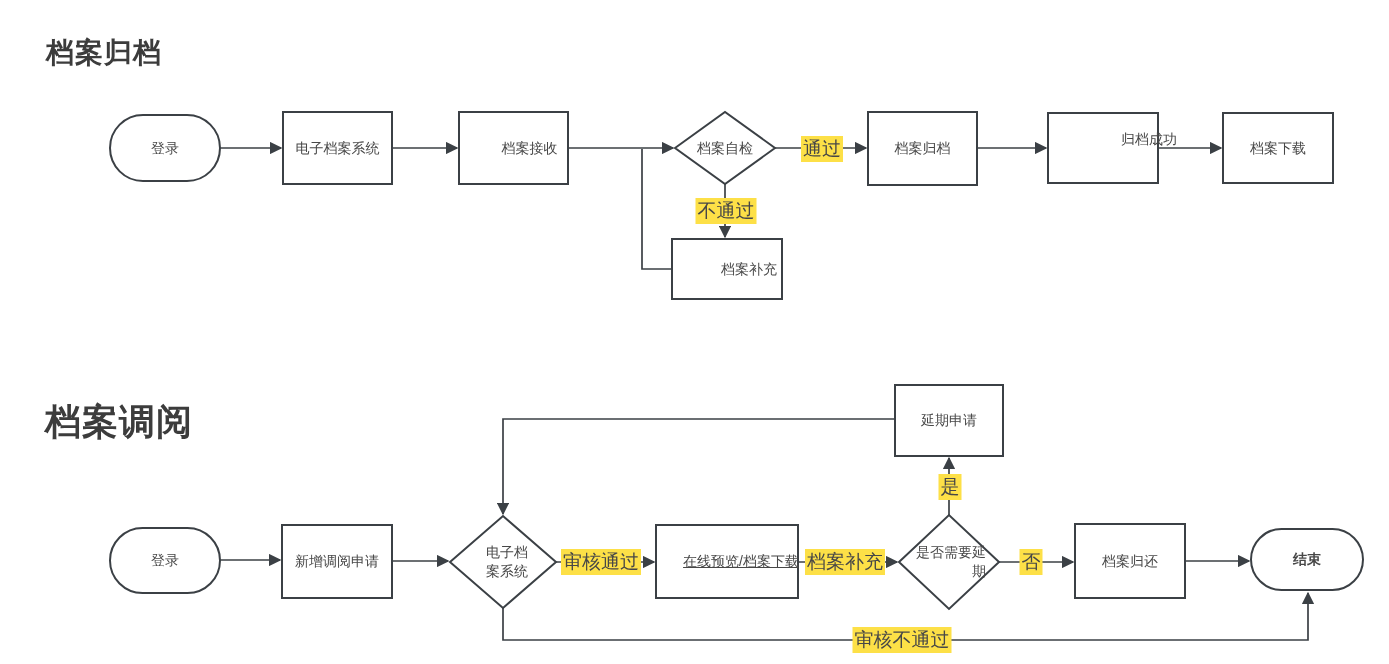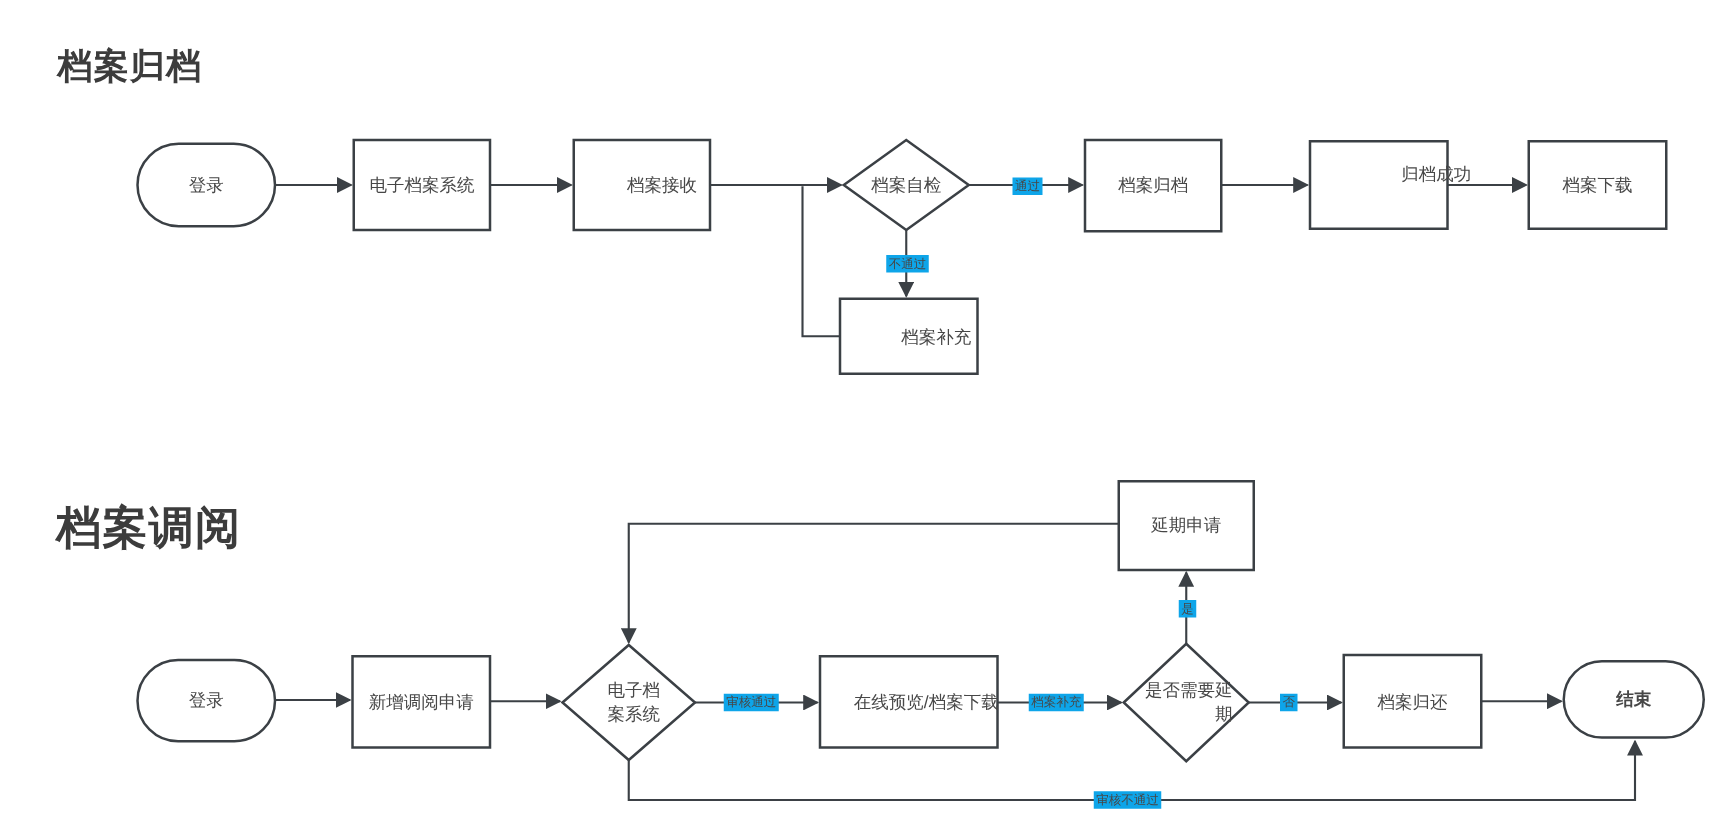--- a/index.html
+++ b/index.html
@@ -27,23 +27,23 @@
     align-items: center;
     justify-content: center;
     text-align: right;
     font-size: 14px;
     line-height: 19px;
     color: #474747;
   }
   .edge-label {
     position: absolute;
     transform: translate(-50%, -50%);
-    background: #0ea5e9;
+    background: #fde047;
     padding: 0 2px;
-    font-size: 10px;
+    font-size: 19px;
     color: #474747;
     white-space: nowrap;
   }
 </style>
 </head>
 <body>
 
 <div class="canvas">
 
   <svg width="1389" height="664" viewBox="0 0 1389 664">
@@ -107,21 +107,21 @@
   <div class="node-label" style="left:459px;top:112px;width:109px;height:72px;margin-left:16px;">档案接收</div>
   <div class="node-label" style="left:675px;top:112px;width:100px;height:72px;">档案自检</div>
   <div class="node-label" style="left:868px;top:112px;width:109px;height:73px;">档案归档</div>
   <div class="node-label" style="left:1048px;top:113px;width:110px;height:52px;margin-left:46px;">归档成功</div>
   <div class="node-label" style="left:1223px;top:113px;width:110px;height:70px;">档案下载</div>
   <div class="node-label" style="left:688px;top:239px;width:122px;height:60px;">档案补充</div>
 
   <div class="node-label" style="left:110px;top:528px;width:110px;height:65px;">登录</div>
   <div class="node-label" style="left:282px;top:525px;width:110px;height:73px;border-radius:24px;">新增调阅申请</div>
   <div class="node-label" style="left:478px;top:516px;width:50px;height:92px;">电子档案系统</div>
-  <div class="node-label" style="left:656px;top:525px;width:170px;height:73px;">在线预览/档案下载</div>
+  <div class="node-label" style="left:656px;top:525px;width:170px;height:73px;text-decoration:underline;">在线预览/档案下载</div>
   <div class="node-label" style="left:912px;top:515px;width:74px;height:94px;">是否需要延期</div>
   <div class="node-label" style="left:895px;top:385px;width:108px;height:71px;">延期申请</div>
   <div class="node-label" style="left:1075px;top:524px;width:110px;height:74px;">档案归还</div>
   <div class="node-label" style="left:1251px;top:529px;width:112px;height:61px;font-weight:bold;">结束</div>
 
   <span class="edge-label" style="left:822px;top:149px;">通过</span>
   <span class="edge-label" style="left:726px;top:211px;">不通过</span>
 
   <span class="edge-label" style="left:601px;top:562px;">审核通过</span>
   <span class="edge-label" style="left:845px;top:562px;">档案补充</span>

